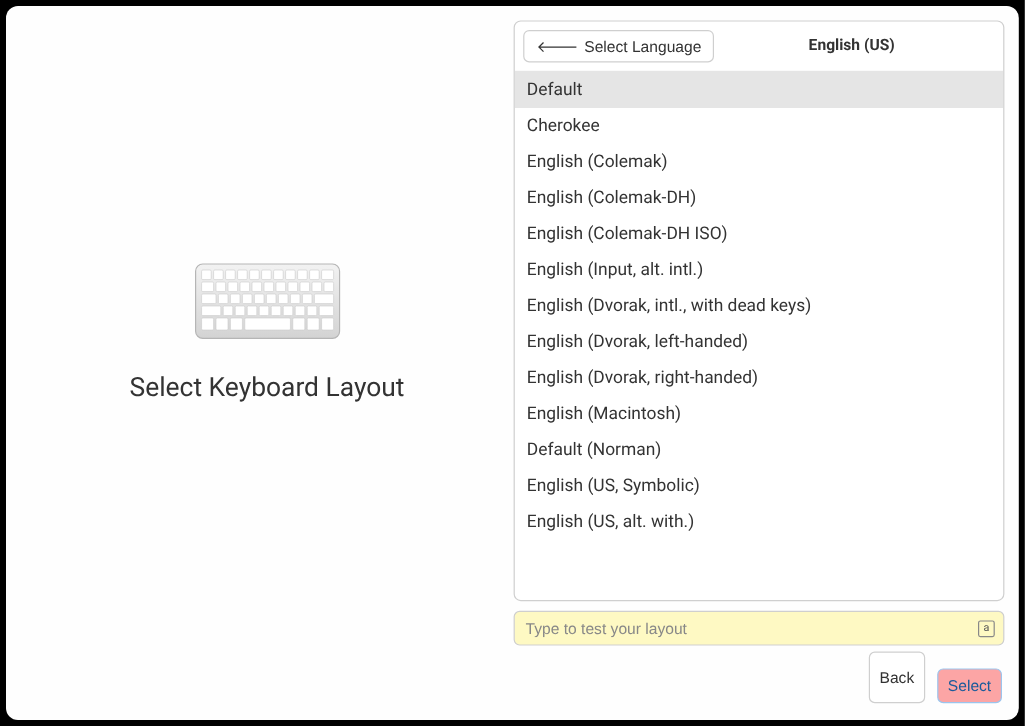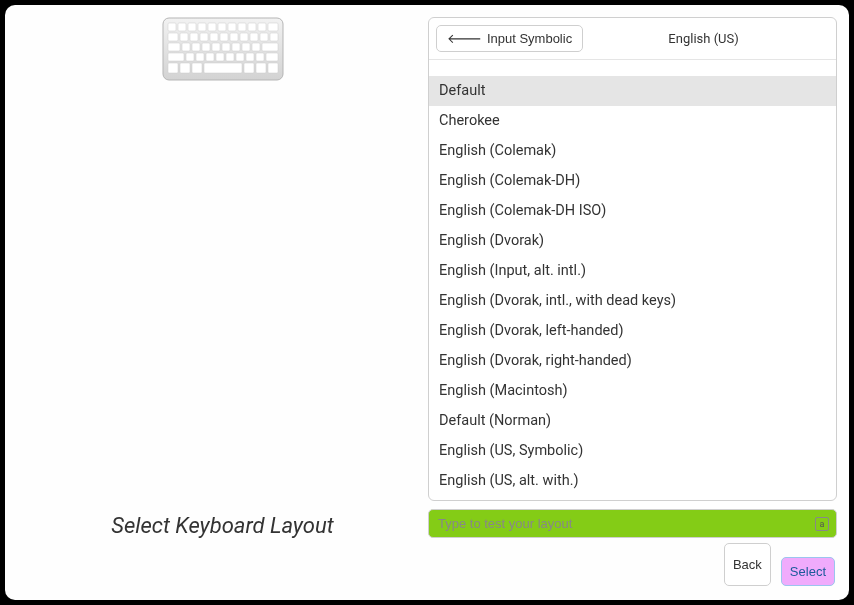--- a/index.html
+++ b/index.html
@@ -25,22 +25,21 @@
     .content {
       display: flex;
       height: calc(100% - 50px);
       padding: 12px;
     }
     .left-panel {
       flex: 1;
       display: flex;
       flex-direction: column;
       align-items: center;
-      justify-content: space-between;
-      font-style: italic;
+      justify-content: center;
     }
     .keyboard-icon {
       width: 122px;
       height: 64px;
       margin-bottom: 28px;
     }
     .page-title {
       font-size: 22px;
       font-weight: 400;
       color: #333;
@@ -78,52 +77,51 @@
       font-size: 13px;
       color: #333;
       cursor: pointer;
     }
     .back-lang-button .arrow {
       font-size: 13px;
       line-height: 1;
     }
     .lang-title {
       font-size: 13px;
-      font-weight: 400;
+      font-weight: 700;
       color: #333;
       flex:1;
       text-align:center;
       margin-left:-35px;
     }
     .layout-list {
       flex: 1;
       overflow-y: auto;
     }
     .layout-item {
       padding: 6px 10px;
       font-size: 14.5px;
       color: #333;
       cursor: pointer;
       border-bottom: 1px solid transparent;
     }
     .layout-item.selected {
       background: #e5e5e5;
-      margin-top: 16px;
     }
     .test-input-wrap {
       position: relative;
     }
     .test-input {
       width: 100%;
       padding: 6px 30px 6px 9px;
       border: 1px solid #cfcfcf;
       border-radius: 5px;
       font-size: 13px;
       color: #333;
-      background:#84cc16;
+      background:#fef9c3;
     }
     .test-input::placeholder {
       color: #888;
     }
     .kbd-indicator {
       position: absolute;
       right: 8px;
       top: 50%;
       transform: translateY(-50%);
       width: 14px;
@@ -146,21 +144,21 @@
     .btn {
       padding: 6px 8px;
       border: 1px solid #cfcfcf;
       border-radius: 5px;
       background: #fff;
       font-size: 13px;
       color: #333;
       cursor: pointer;
     }
     .btn.primary {
-      background: #f0abfc;
+      background: #fca5a5;
       border-color: #9bc5ee;
       color: #1a5a9a;
       margin-top: 14px;
     }
   </style>
 </head>
 <body>
 
 <div class="window">
   <div class="content">
@@ -235,31 +233,30 @@
         </svg>
       </div>
       <h1 class="page-title">Select Keyboard Layout</h1>
     </div>
 
     <div class="right-panel">
       <div class="list-box">
         <div class="list-header">
           <button class="back-lang-button">
             <span class="arrow">🡐</span>
-            <span>Input Symbolic</span>
+            <span>Select Language</span>
           </button>
           <span class="lang-title">English (US)</span>
         </div>
         <div class="layout-list" id="layout-list">
             <div class="layout-item selected">Default</div>
             <div class="layout-item">Cherokee</div>
             <div class="layout-item">English (Colemak)</div>
             <div class="layout-item">English (Colemak-DH)</div>
             <div class="layout-item">English (Colemak-DH ISO)</div>
-            <div class="layout-item">English (Dvorak)</div>
             <div class="layout-item">English (Input, alt. intl.)</div>
             <div class="layout-item">English (Dvorak, intl., with dead keys)</div>
             <div class="layout-item">English (Dvorak, left-handed)</div>
             <div class="layout-item">English (Dvorak, right-handed)</div>
             <div class="layout-item">English (Macintosh)</div>
             <div class="layout-item">Default (Norman)</div>
             <div class="layout-item">English (US, Symbolic)</div>
             <div class="layout-item">English (US, alt. with.)</div>
           </div>
       </div>

